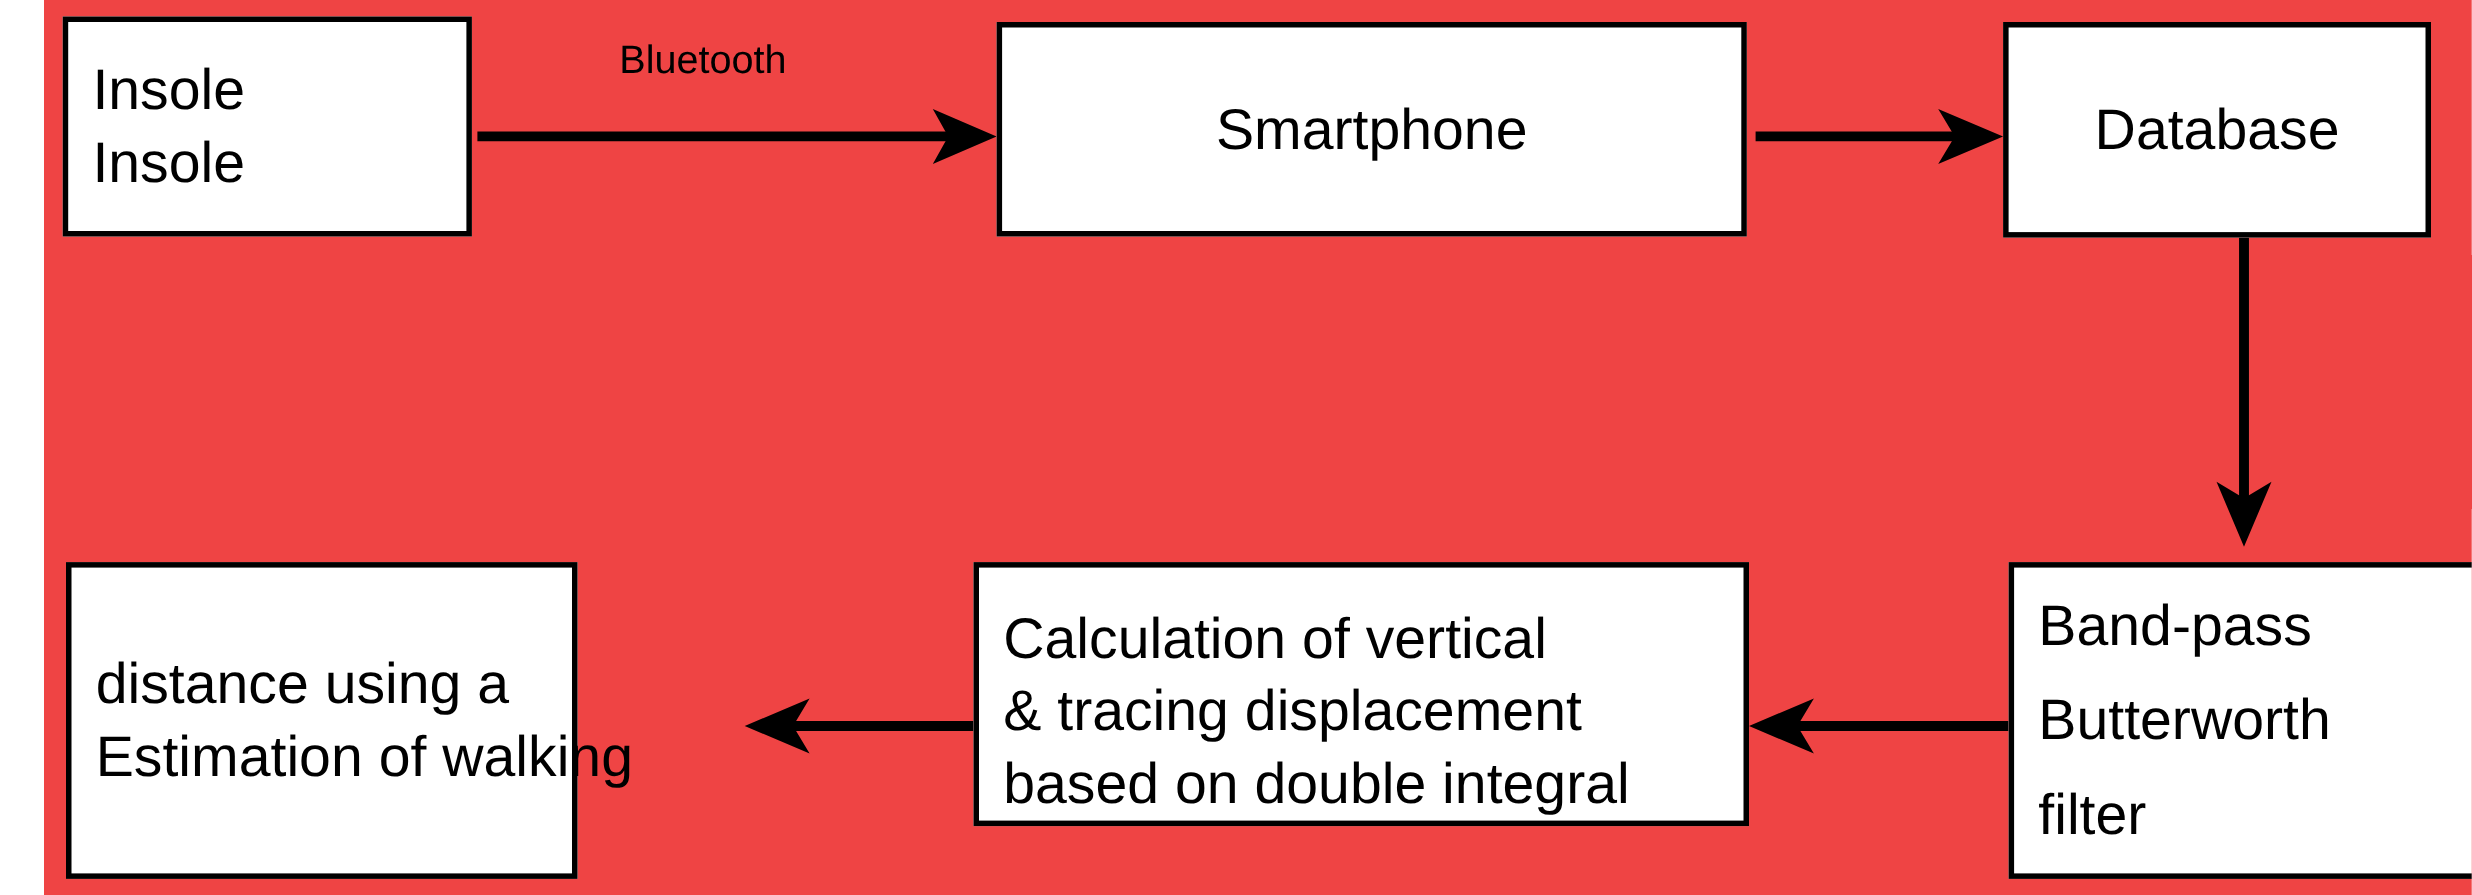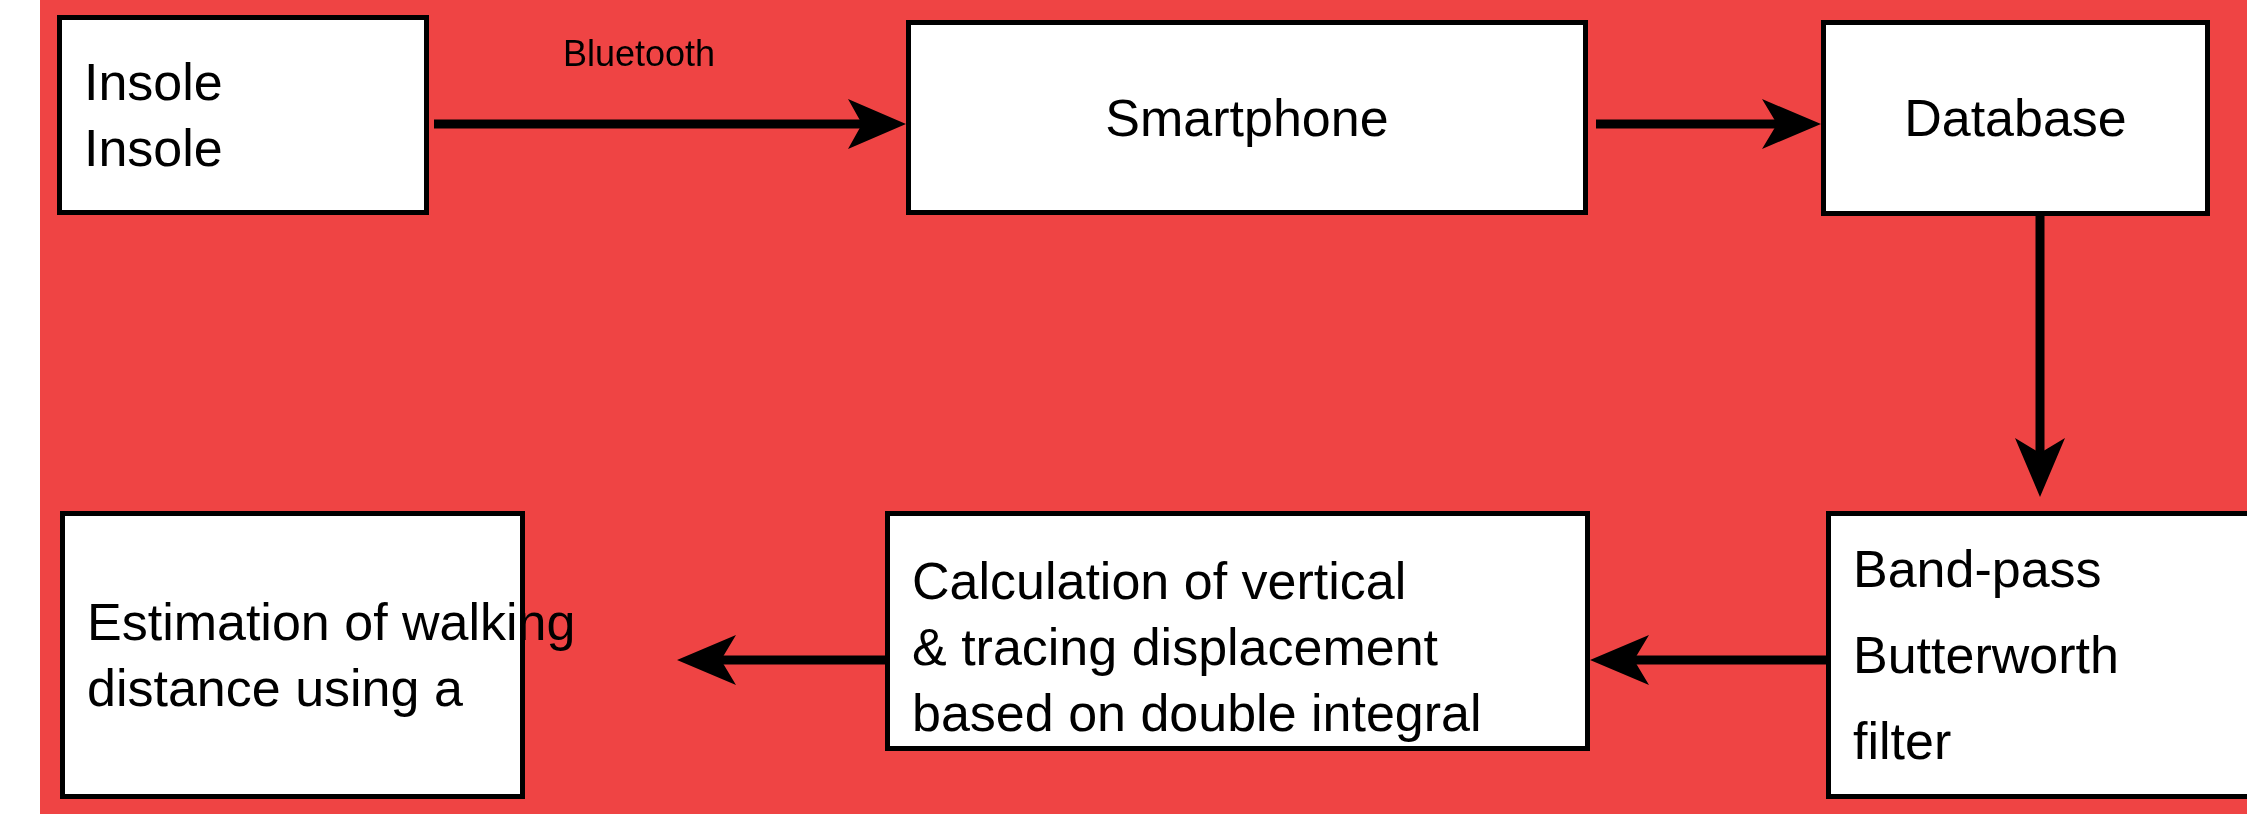--- a/index.html
+++ b/index.html
@@ -117,19 +117,19 @@
     <div class="line">filter</div>
   </div>
 
   <div class="node left-text" id="node-calculation">
     <div class="line">Calculation of vertical</div>
     <div class="line">&amp; tracing displacement</div>
     <div class="line">based on double integral</div>
   </div>
 
   <div class="node left-text" id="node-estimation">
+    <div class="line">distance using a</div>
     <div class="line">Estimation of walking</div>
-    <div class="line">distance using a</div>
   </div>
 
   <div class="edge-label" id="label-bluetooth">Bluetooth</div>
 
 </div>
 
 </body></html>

